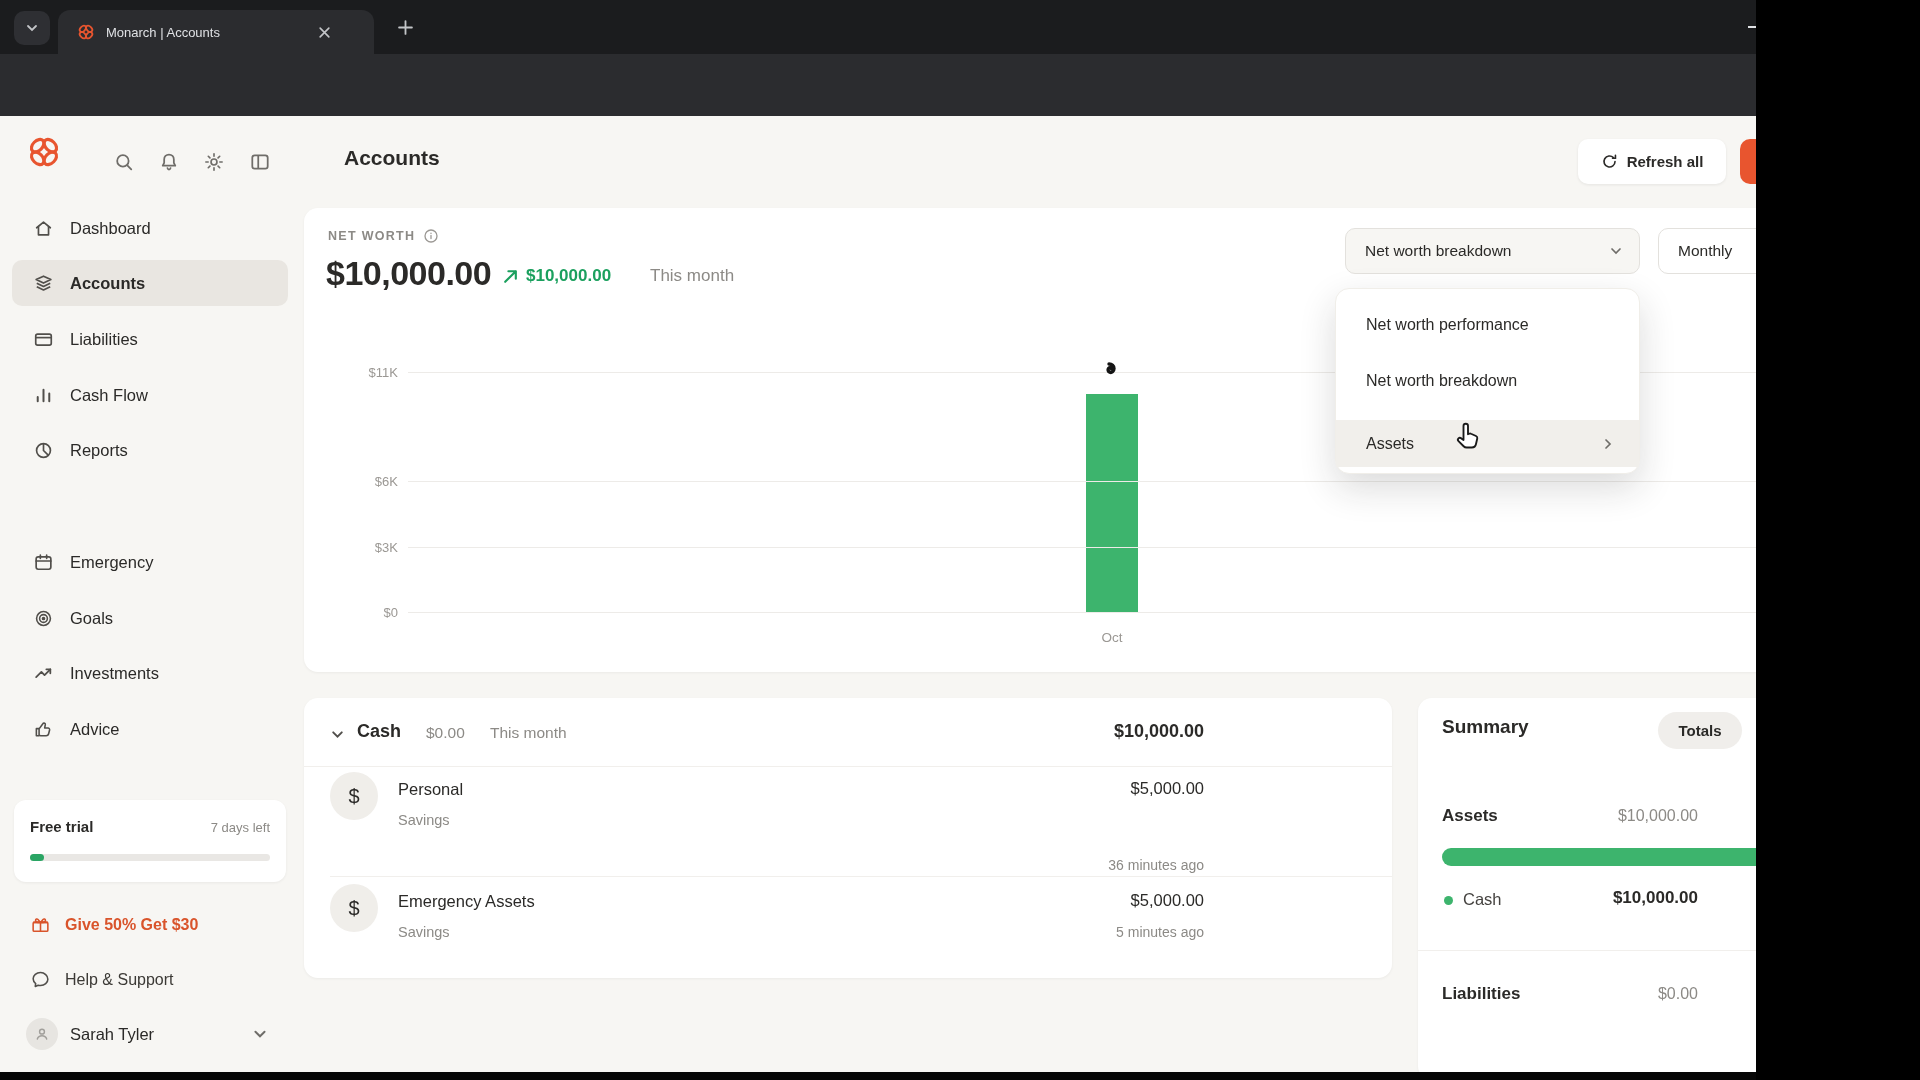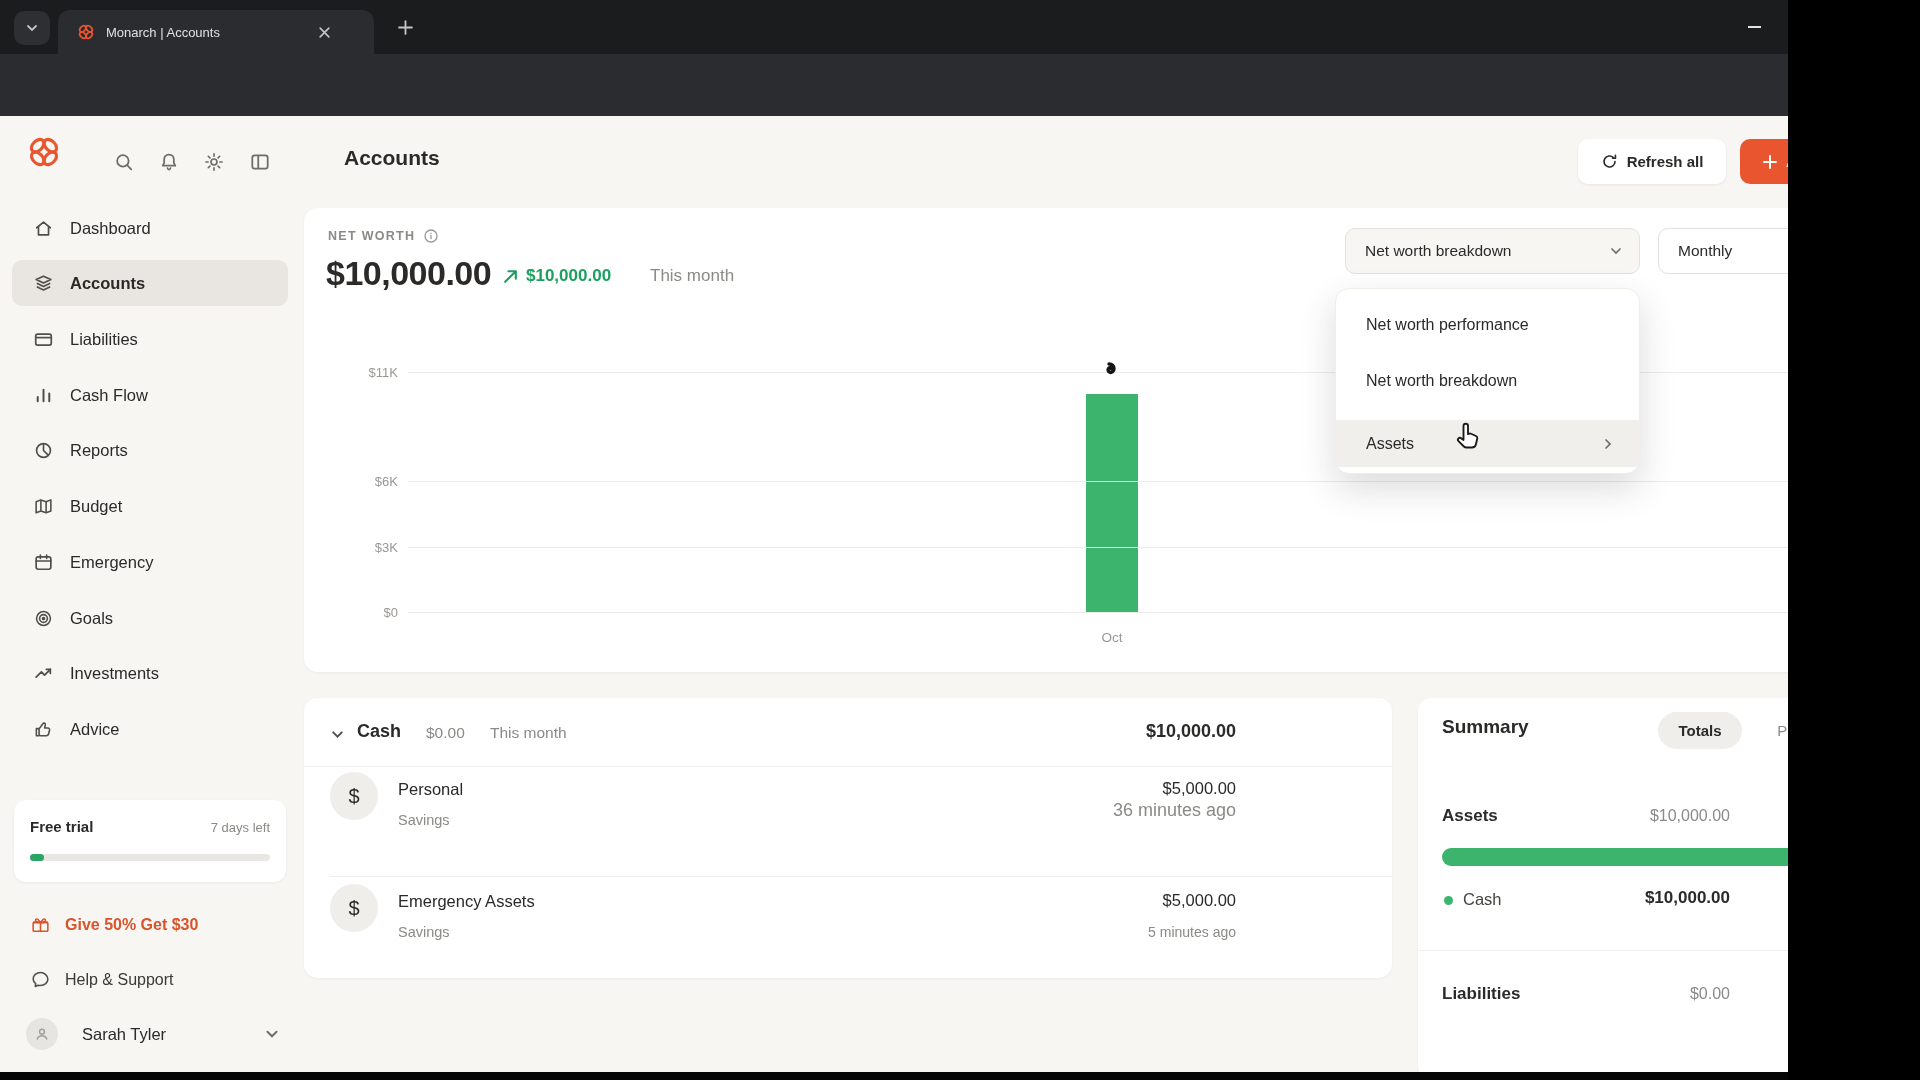--- a/index.html
+++ b/index.html
@@ -1,17 +1,17 @@
 <!DOCTYPE html>
 <html><head>
 <meta charset="utf-8">
 <style>
   html,body{margin:0;padding:0;background:#000;}
   body{font-family:"Liberation Sans",sans-serif;-webkit-font-smoothing:antialiased;}
-  .screen{position:relative;width:1756px;height:1080px;background:#f7f6f3;overflow:hidden;padding-left:32px;}
+  .screen{position:relative;width:1756px;height:1080px;background:#f7f6f3;overflow:hidden;}
   .abs{position:absolute;}
   svg{display:block;}
 
   
   .tabstrip{position:absolute;left:0;top:0;width:1920px;height:54px;background:#1b1c1e;}
   .tab-search{position:absolute;left:14px;top:11px;width:36px;height:34px;border-radius:10px;background:#2e2f33;display:flex;align-items:center;justify-content:center;color:#c3c5c8;}
   .tab{position:absolute;left:58px;top:10px;width:316px;height:44px;background:#2b2c2f;border-radius:12px 12px 0 0;display:flex;align-items:center;}
   .tab-title{color:#dfe1e4;font-size:13px;margin-left:10px;width:208px;white-space:nowrap;overflow:hidden;text-overflow:ellipsis;}
   .toolbar{position:absolute;left:0;top:54px;width:1920px;height:62px;background:#2b2c2f;}
   .omnibox{position:absolute;left:178px;top:64px;width:1382px;height:42px;border-radius:21px;background:#1d1e21;display:flex;align-items:center;}
@@ -209,27 +209,20 @@
       </svg>
     <span>Cash Flow</span>
   </div>
   <div class="nav-item" style="top:427px">
     <svg width="21" height="21" viewBox="0 0 20 20" fill="none" stroke="currentColor" stroke-width="1.6">
         <circle cx="10" cy="10" r="6.6"></circle>
         <path d="M10 3.4V10l4.7 4.7"></path>
       </svg>
     <span>Reports</span>
   </div>
-  <div class="nav-item" style="top:483px">
-    <svg width="21" height="21" viewBox="0 0 20 20" fill="none" stroke="currentColor" stroke-width="1.5" stroke-linejoin="round">
-        <path d="M3 5.4 7.5 3.7l5 1.7L17 3.7V14.2l-4.5 1.7-5-1.7L3 15.9z"></path>
-        <path d="M7.5 3.7v10.4M12.5 5.4v10.4"></path>
-      </svg>
-    <span>Budget</span>
-  </div>
   <div class="nav-item" style="top:539px">
     <svg width="21" height="21" viewBox="0 0 20 20" fill="none" stroke="currentColor" stroke-width="1.6" stroke-linecap="round">
         <rect x="3" y="4.6" width="14" height="11.8" rx="2"></rect>
         <path d="M7 3v3M13 3v3M3 8.6h14"></path>
       </svg>
     <span>Emergency</span>
   </div>
   <div class="nav-item" style="top:595px">
     <svg width="21" height="21" viewBox="0 0 20 20" fill="none" stroke="currentColor" stroke-width="1.5">
         <circle cx="10" cy="10" r="6.6"></circle>
@@ -278,21 +271,21 @@
     <span style="font-size:16px;color:#3b3935">Help &amp; Support</span>
   </div>
 
   <div class="abs" style="left:26px;top:1018px;display:flex;align-items:center">
     <div style="width:32px;height:32px;border-radius:50%;background:#e7e5e1;display:flex;align-items:center;justify-content:center">
       <svg width="18" height="18" viewBox="0 0 20 20" fill="none" stroke="#a19f9b" stroke-width="1.6" stroke-linecap="round">
           <circle cx="10" cy="7.4" r="2.7"></circle>
           <path d="M4.8 15.6c.8-2.3 2.9-3.6 5.2-3.6s4.4 1.3 5.2 3.6"></path>
         </svg>
     </div>
-    <span style="margin-left:24px;font-size:16.5px;color:#2b2a28">Sarah Tyler</span>
+    <span style="margin-left:12px;font-size:16.5px;color:#2b2a28">Sarah Tyler</span>
     <svg style="margin-left:98px" width="16" height="16" viewBox="0 0 14 14" fill="none" stroke="#6f6d69" stroke-width="1.7" stroke-linecap="round">
         <path d="M3 5l4 4 4-4"></path>
       </svg>
   </div>
 
   <span class="abs dark" style="left:344px;top:146px;font-size:21px;font-weight:bold">Accounts</span>
   <div class="abs btn" style="left:1578px;top:139px;width:148px;height:45px;background:#fff;box-shadow:0 1px 3px rgba(20,20,20,0.08);color:#2b2a28">
     <svg width="17" height="17" viewBox="0 0 20 20" fill="none" stroke="#2b2a28" stroke-width="1.9" stroke-linecap="round">
         <path d="M16.5 10a6.5 6.5 0 1 1-1.9-4.6"></path>
         <path d="M17 2.8v3.4h-3.4"></path>
@@ -387,21 +380,21 @@
   <span class="abs gray" style="left:490px;top:724px;font-size:15.5px">This month</span>
   <span class="abs dark" style="right:552px;top:721px;font-size:18px;font-weight:bold">$10,000.00</span>
   <div class="divider" style="left:304px;top:766px;width:1088px"></div>
 
   <div class="circle-ic" style="left:330px;top:772px">
       <span>$</span>
     </div>
   <span class="abs dark" style="left:398px;top:780px;font-size:16.5px">Personal</span>
   <span class="abs gray" style="left:398px;top:812px;font-size:14.5px">Savings</span>
   <span class="abs dark" style="right:552px;top:779px;font-size:16.5px">$5,000.00</span>
-  <span class="abs gray" style="right:552px;top:800px;font-size:18px">36 minutes ago</span>
+  <span class="abs gray" style="right:552px;top:857px;font-size:14px">36 minutes ago</span>
   <div class="divider" style="left:330px;top:876px;width:1062px"></div>
 
   <div class="circle-ic" style="left:330px;top:884px">
       <span>$</span>
     </div>
   <span class="abs dark" style="left:398px;top:892px;font-size:16.5px">Emergency Assets</span>
   <span class="abs gray" style="left:398px;top:924px;font-size:14.5px">Savings</span>
   <span class="abs dark" style="right:552px;top:891px;font-size:16.5px">$5,000.00</span>
   <span class="abs gray" style="right:552px;top:924px;font-size:14px">5 minutes ago</span>
 

